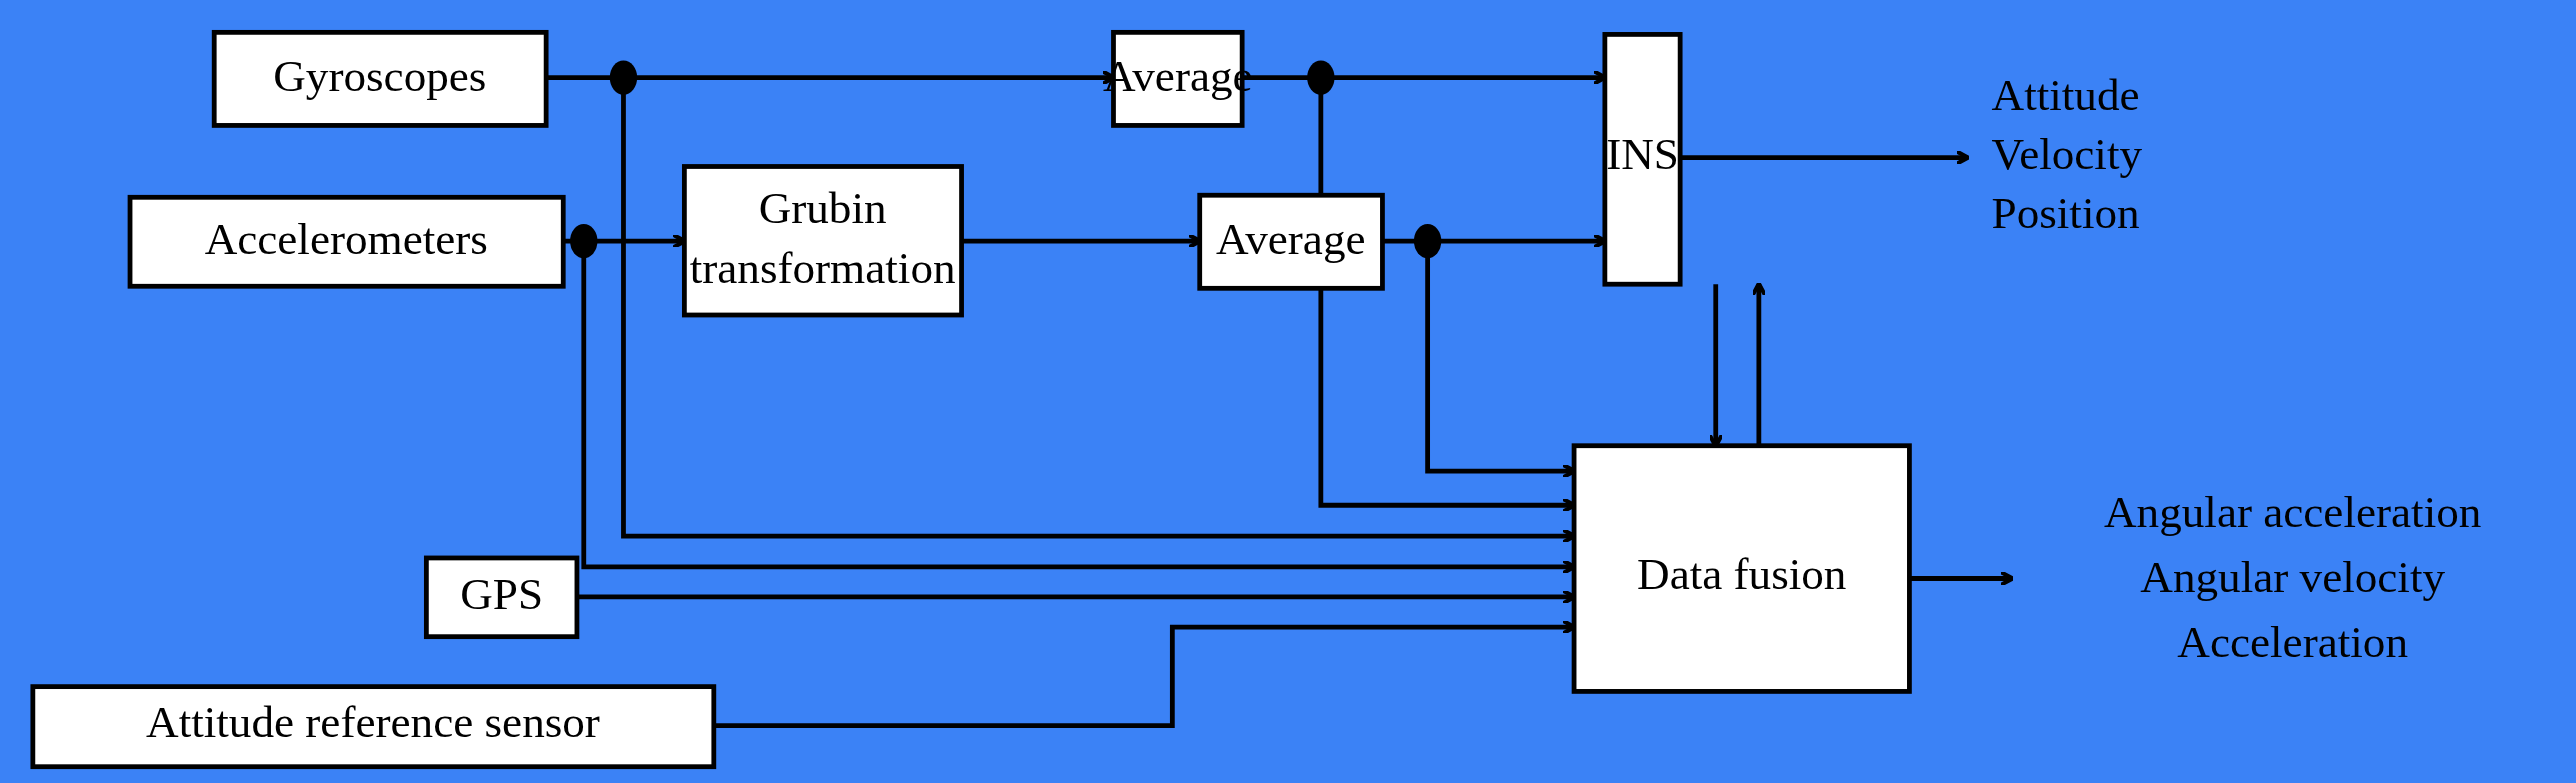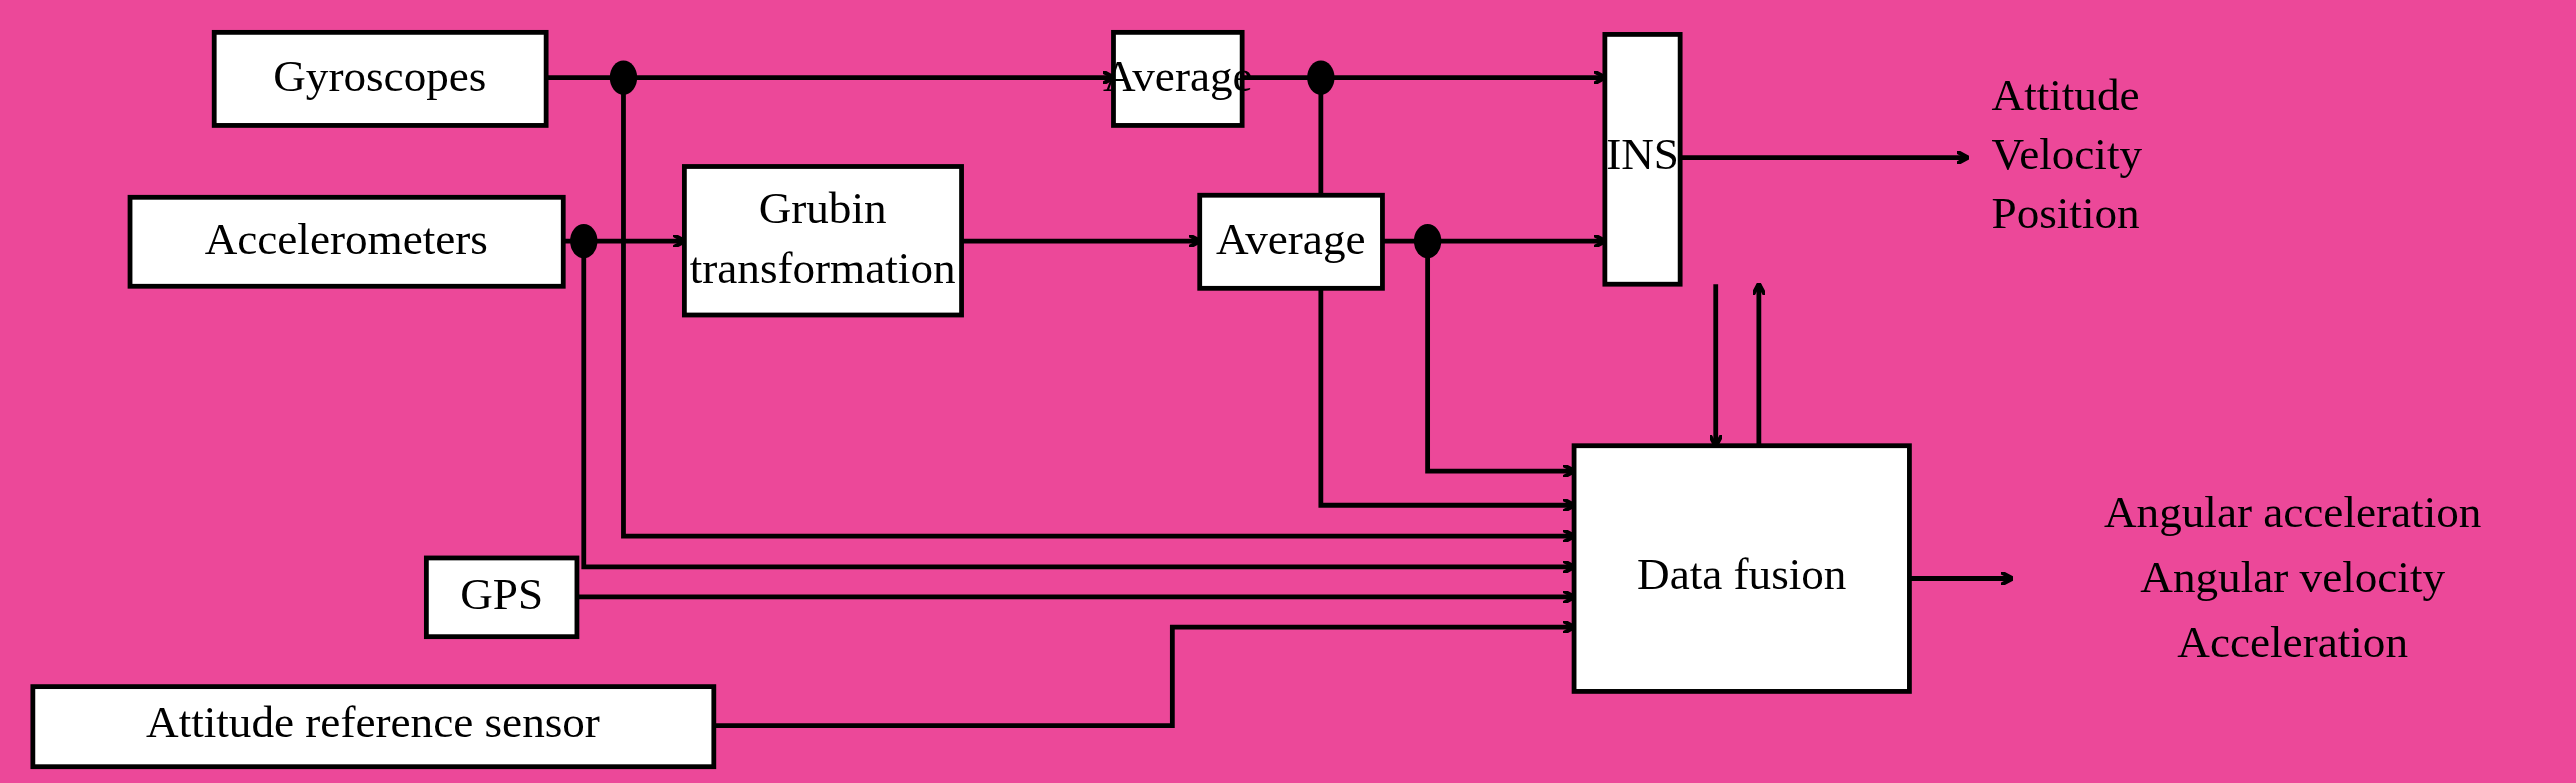--- a/index.html
+++ b/index.html
@@ -4,21 +4,21 @@
 <style>
   html, body {
     margin: 0;
     padding: 0;
     background: #ffffff;
   }
   #stage {
     position: relative;
     width: 2576px;
     height: 784px;
-    background: #ec4899;
+    background: #3b82f6;
     overflow: hidden;
     font-family: "Liberation Serif", "DejaVu Serif", serif;
   }
   svg#diagram {
     position: absolute;
     left: 0;
     top: 0;
     width: 2576px;
     height: 784px;
     display: block;

